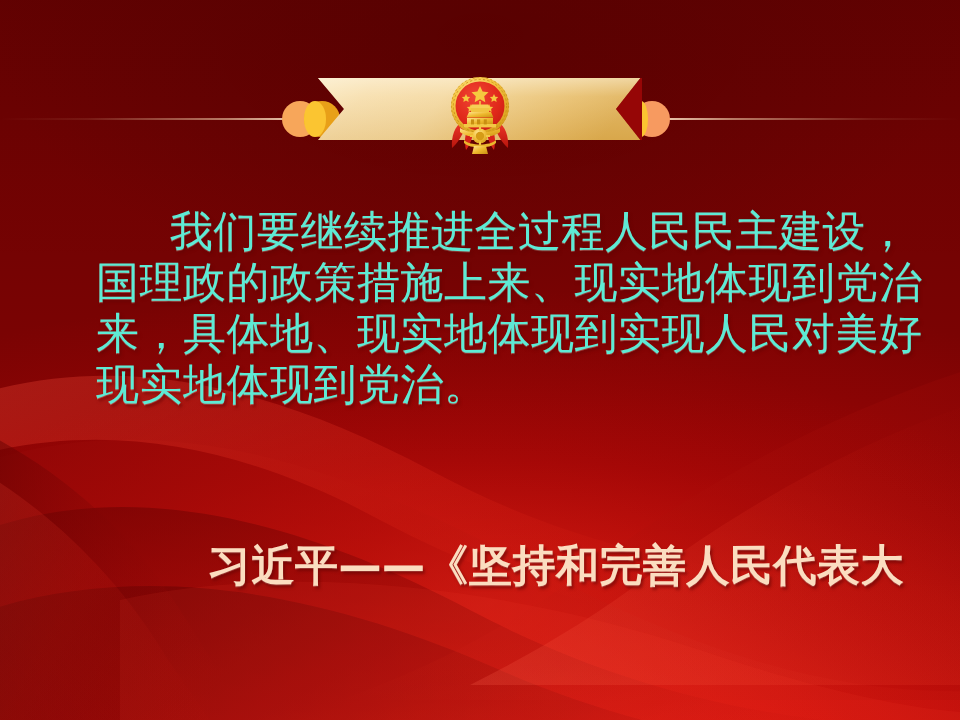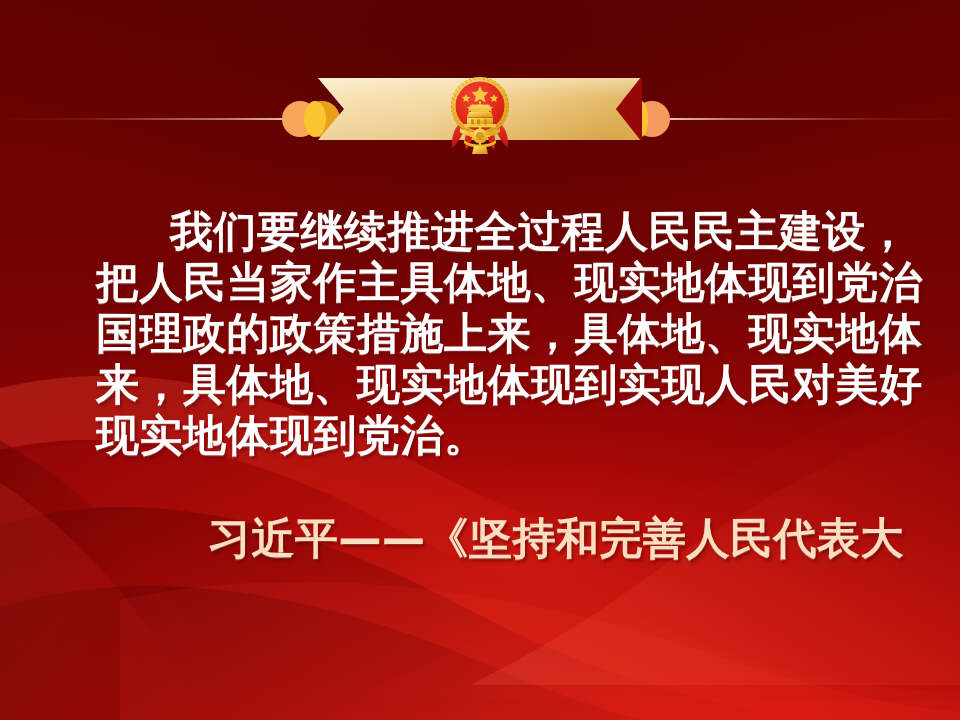--- a/index.html
+++ b/index.html
@@ -69,35 +69,35 @@
   #emblem { position: absolute; left: 438px; top: 62px; width: 84px; height: 96px; }
 
   
   #quote-block {
     position: absolute;
     left: 96px;
     top: 206px;
     width: 772px;
   }
   .qline {
-    color: #ffffff;
+    color: #5eead4;
     font-size: 43px;
     line-height: 51px;
-    font-weight: bold;
+    font-weight: normal;
     letter-spacing: 0.5px;
     white-space: pre;
     text-shadow:
        2px 3px 3px rgba(96,4,4,0.55),
        0 1px 0 rgba(255,245,230,0.35);
   }
   .qline.indent { text-indent: 74px; }
   #attrib-block {
     position: absolute;
     left: 96px;
-    top: 513px;
+    top: 540px;
     width: 772px;
   }
   .aline {
     color: #fbddc0;
     font-size: 43px;
     line-height: 51px;
     font-weight: bold;
     letter-spacing: 0.5px;
     white-space: pre;
     text-shadow:
@@ -291,22 +291,21 @@
         </g>
         <path d="M 26 78 C 32 84 52 84 58 78 L 58 81 C 52 87 32 87 26 81 Z" fill="#eab72c"></path>
       </g>
 
       <path d="M 36 84 L 48 84 L 50 92 L 34 92 Z" fill="url(#eGold2)"></path>
     </svg>
   </div>
 
   <div id="quote-block">
     <div class="qline indent">我们要继续推进全过程人民民主建设，</div>
-    <div class="qline">把人民当家作主具体地、现实地体现到党治</div>
-    <div class="qline">国理政的政策措施上来，具体地、现实地体</div>
+    <div class="qline">国理政的政策措施上来、现实地体现到党治</div>
     <div class="qline">来，具体地、现实地体现到实现人民对美好</div>
     <div class="qline">现实地体现到党治。</div>
   </div>
 
   <div id="attrib-block">
     <div class="aline indent">习近平——《坚持和完善人民代表大</div>
   </div>
 
 </div>
 

